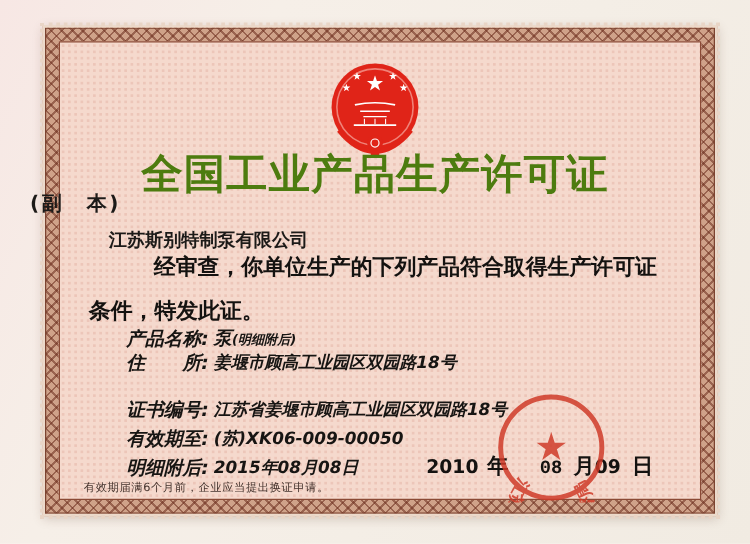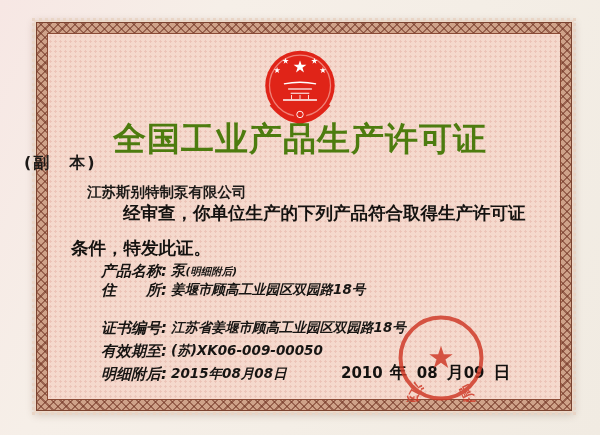--- a/index.html
+++ b/index.html
@@ -44,21 +44,21 @@
   .stmt2{left:71px;top:236px;font-size:17.5px;font-weight:700;color:#141210;}
   .row{left:101px;color:#171513;white-space:nowrap;font-style:italic;}
   .row .lab{display:inline-block;width:70px;font-size:15px;font-weight:700;}
   .row .val{font-size:13.5px;font-weight:700;vertical-align:1px;}
   .row .val.big{font-size:14.5px;}
   .row .note{font-size:10.5px;font-weight:700;vertical-align:1px;}
   .footnote{left:67px;top:384px;font-size:9px;color:#43322c;letter-spacing:.5px;}
   .date-line{left:341px;top:361px;white-space:nowrap;color:#141210;}
   .d-num{font-size:15px;font-weight:700;}
   .d-cn{font-size:17px;font-weight:700;}
-  .m1{margin-left:7px;}  .m2{margin-left:10px;} .m3{margin-left:9px;}
+  .m1{margin-left:7px;}  .m2{margin-left:25px;font-family:Liberation Mono, monospace;} .m3{margin-left:9px;}
   .m4{} .m5{margin-left:9px;}
   .emblem{left:257px;top:50px;width:86px;height:78px;}
   .seal{left:397px;top:314px;width:88px;height:88px;opacity:.84;}
   svg{display:block;width:100%;height:100%;}
 </style>
 </head>
 <body>
 
 <div class="photo">
 
@@ -115,20 +115,21 @@
     <span class="lab">有效期至:</span><span class="val">(苏)XK06-009-00050</span>
   </div>
   <div class="abs row" style="top:364px">
     <span class="lab">明细附后:</span><span class="val">2015年08月08日</span>
   </div>
 
   <div class="abs date-line">
     <span class="d-num">2010</span><span class="d-cn m1">年</span><span class="d-num m2">08</span><span class="d-cn m3">月</span><span class="d-num m4">09</span><span class="d-cn m5">日</span>
   </div>
 
+  <div class="abs footnote">有效期届满6个月前，企业应当提出换证申请。</div>
 
   <div class="abs seal">
     <svg viewBox="0 0 100 100">
       <defs>
         <path id="sealArc" d="M 23.8 76.2 A 37 37 0 1 0 76.2 76.2" fill="none"></path>
       </defs>
       <circle cx="50" cy="50" r="46" fill="none" stroke="#cf3a28" stroke-width="4.5"></circle>
       <use href="#star5" x="36" y="36" width="28" height="28" fill="#cf3a28"></use>
       <text font-size="14.5" font-weight="700" fill="#cf3a28">
         <textPath href="#sealArc" startOffset="2" textLength="168" lengthAdjust="spacingAndGlyphs">江苏省质量技术监督局</textPath>

